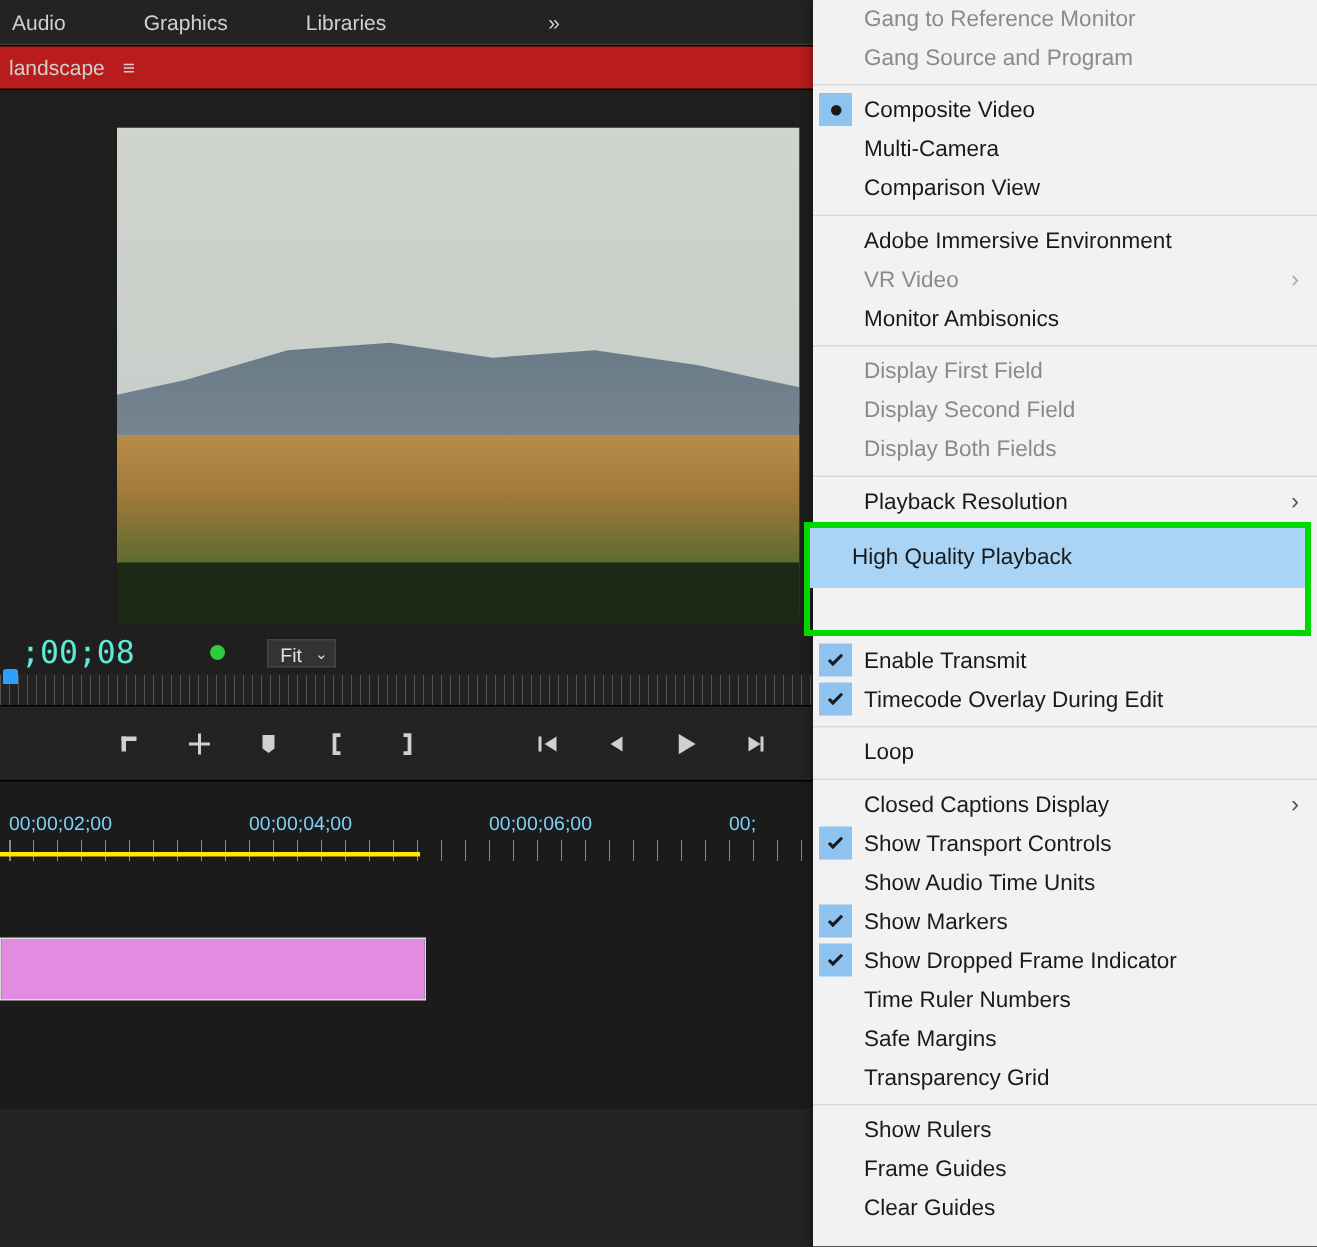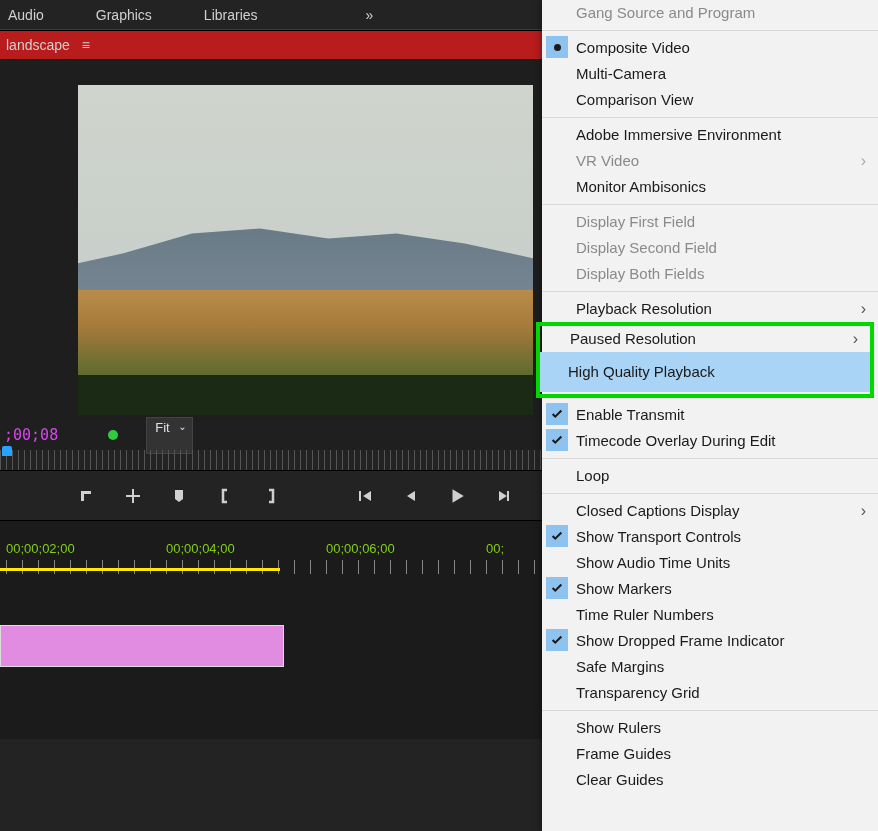--- a/index.html
+++ b/index.html
@@ -17,38 +17,38 @@
   
   .preview-wrap { background: #1e1e1e; height: 360px; position: relative; }
   .preview { position: absolute; left: 78px; top: 25px; width: 455px; height: 330px; background: #333; overflow: hidden; }
   .sky { position: absolute; inset: 0; height: 60%; background: linear-gradient(#cfd4cc, #c8ceca); }
   .mtn { position: absolute; left: 0; right: 0; top: 42%; height: 30%; background: linear-gradient(#697a87, #7a8a95); clip-path: polygon(0 40%, 10% 30%, 25% 10%, 40% 5%, 55% 15%, 70% 10%, 85% 20%, 100% 35%, 100% 100%, 0 100%); }
   .ground { position: absolute; left: 0; right: 0; bottom: 0; height: 38%; background: linear-gradient(#b98c4a 0%, #a57a3a 30%, #5a6a2f 70%, #2e3a1e 100%); }
   .darkfg { position: absolute; left: 0; right: 0; bottom: 0; height: 12%; background: #1a2a14; }
 
   
   .tc-row { height: 30px; display: flex; align-items: center; background: #1f1f1f; }
-  .tc { color: #d946ef; font-size: 15px; padding-left: 4px; font-family: Consolas, monospace; }
+  .tc { color: #5eead4; font-size: 21px; padding-left: 14px; font-family: Consolas, monospace; }
   .rec-dot { width: 10px; height: 10px; border-radius: 50%; background: #2ecc40; margin-left: 50px; }
-  .fit-sel { margin-left: 28px; background: #333; border: 1px solid #444; color: #e0e0e0; font-size: 13px; padding: 2px 22px 18px 8px; position: relative; }
+  .fit-sel { margin-left: 28px; background: #333; border: 1px solid #444; color: #e0e0e0; font-size: 13px; padding: 2px 22px 0 8px; position: relative; }
   .fit-sel .chev { position: absolute; right: 5px; top: 3px; font-size: 10px; }
 
   
   .mini-ruler { height: 20px; background: repeating-linear-gradient(90deg,#555 0 1px, transparent 1px 6px); position: relative; }
   .mini-ruler .ph { position: absolute; left: 2px; top: -4px; width: 10px; height: 10px; background: #2aa0ff; border-radius: 2px 2px 0 0; }
 
   
   .transport { height: 50px; background: #232323; display: flex; align-items: center; justify-content: flex-start; gap: 28px; padding-left: 78px; border-top: 1px solid #000; }
   .tbtn { width: 18px; height: 18px; display: flex; align-items: center; justify-content: center; color: #d0d0d0; }
   .tbtn svg { display: block; }
 
   
   .timeline { background: #1b1b1b; border-top: 1px solid #000; }
   .tl-ruler { height: 48px; position: relative; padding-top: 20px; }
-  .tl-labels { display: flex; font-size: 13px; color: #84cc16; font-family: Consolas, monospace; }
+  .tl-labels { display: flex; font-size: 13px; color: #7dd3fc; font-family: Consolas, monospace; }
   .tl-labels span { width: 160px; display: inline-block; text-align: left; }
   .tl-labels span:first-child { margin-left: 6px; }
   .tl-ticks { height: 14px; background: repeating-linear-gradient(90deg,#888 0 1px, transparent 1px 16px); margin-top: 4px; margin-left: 6px; }
   .tl-yellow { position: absolute; left: 0; bottom: -2px; width: 280px; height: 3px; background: #ffe900; }
   .tl-body { height: 170px; background: #1b1b1b; padding-top: 56px; }
   .clip-wrap { height: 42px; width: 284px; background: #232323; border: 1px solid #ddd; }
   .clip { height: 100%; background: #e18be1; }
 
   
   .menu { position: absolute; top: 0; right: 0; width: 336px; height: 831px; background: #f2f2f2; color: #1a1a1a; font-size: 15px; box-shadow: -2px 0 6px rgba(0,0,0,0.3); }
@@ -171,20 +171,21 @@
     <div class="tl-yellow"></div>
   </div>
   <div class="tl-body">
     <div class="clip-wrap">
       <div class="clip"></div>
     </div>
   </div>
 </div>
 
 <div class="menu">
+  <div class="menu-item disabled"><span>Gang to Reference Monitor</span></div>
   <div class="menu-item disabled"><span>Gang Source and Program</span></div>
   <div class="menu-sep"></div>
   <div class="menu-item">
     <span class="menu-check bg">
         <span class="dot"></span>
       </span>
     <span>Composite Video</span>
   </div>
   <div class="menu-item"><span>Multi-Camera</span></div>
   <div class="menu-item"><span>Comparison View</span></div>
@@ -193,21 +194,20 @@
   <div class="menu-item disabled has-sub"><span>VR Video</span></div>
   <div class="menu-item"><span>Monitor Ambisonics</span></div>
   <div class="menu-sep"></div>
   <div class="menu-item disabled"><span>Display First Field</span></div>
   <div class="menu-item disabled"><span>Display Second Field</span></div>
   <div class="menu-item disabled"><span>Display Both Fields</span></div>
   <div class="menu-sep"></div>
   <div class="menu-item has-sub"><span>Playback Resolution</span></div>
   <div style="position:relative; height:80px;">
     <div class="highlight-box" style="top:0; height:76px;">
-      <div class="menu-item has-sub" style="padding-left:30px;"><span>Paused Resolution</span></div>
       <div class="menu-item highlight-row" style="padding:10px 16px 10px 28px;"><span>High Quality Playback</span></div>
     </div>
   </div>
   <div class="menu-item">
     <span class="menu-check bg">
         <svg width="14" height="14" viewBox="0 0 16 16">
           <path d="M3 8l3 3 7-7" stroke="#1a1a1a" stroke-width="2.4" fill="none"></path>
         </svg>
       </span>
     <span>Enable Transmit</span>
@@ -234,29 +234,29 @@
   </div>
   <div class="menu-item"><span>Show Audio Time Units</span></div>
   <div class="menu-item">
     <span class="menu-check bg">
         <svg width="14" height="14" viewBox="0 0 16 16">
           <path d="M3 8l3 3 7-7" stroke="#1a1a1a" stroke-width="2.4" fill="none"></path>
         </svg>
       </span>
     <span>Show Markers</span>
   </div>
+  <div class="menu-item">
+    <span class="menu-check bg">
+        <svg width="14" height="14" viewBox="0 0 16 16">
+          <path d="M3 8l3 3 7-7" stroke="#1a1a1a" stroke-width="2.4" fill="none"></path>
+        </svg>
+      </span>
+    <span>Show Dropped Frame Indicator</span>
+  </div>
   <div class="menu-item"><span>Time Ruler Numbers</span></div>
-  <div class="menu-item">
-    <span class="menu-check bg">
-        <svg width="14" height="14" viewBox="0 0 16 16">
-          <path d="M3 8l3 3 7-7" stroke="#1a1a1a" stroke-width="2.4" fill="none"></path>
-        </svg>
-      </span>
-    <span>Show Dropped Frame Indicator</span>
-  </div>
   <div class="menu-item"><span>Safe Margins</span></div>
   <div class="menu-item"><span>Transparency Grid</span></div>
   <div class="menu-sep"></div>
   <div class="menu-item"><span>Show Rulers</span></div>
   <div class="menu-item"><span>Frame Guides</span></div>
   <div class="menu-item"><span>Clear Guides</span></div>
 
 </div>
 
 </body></html>

